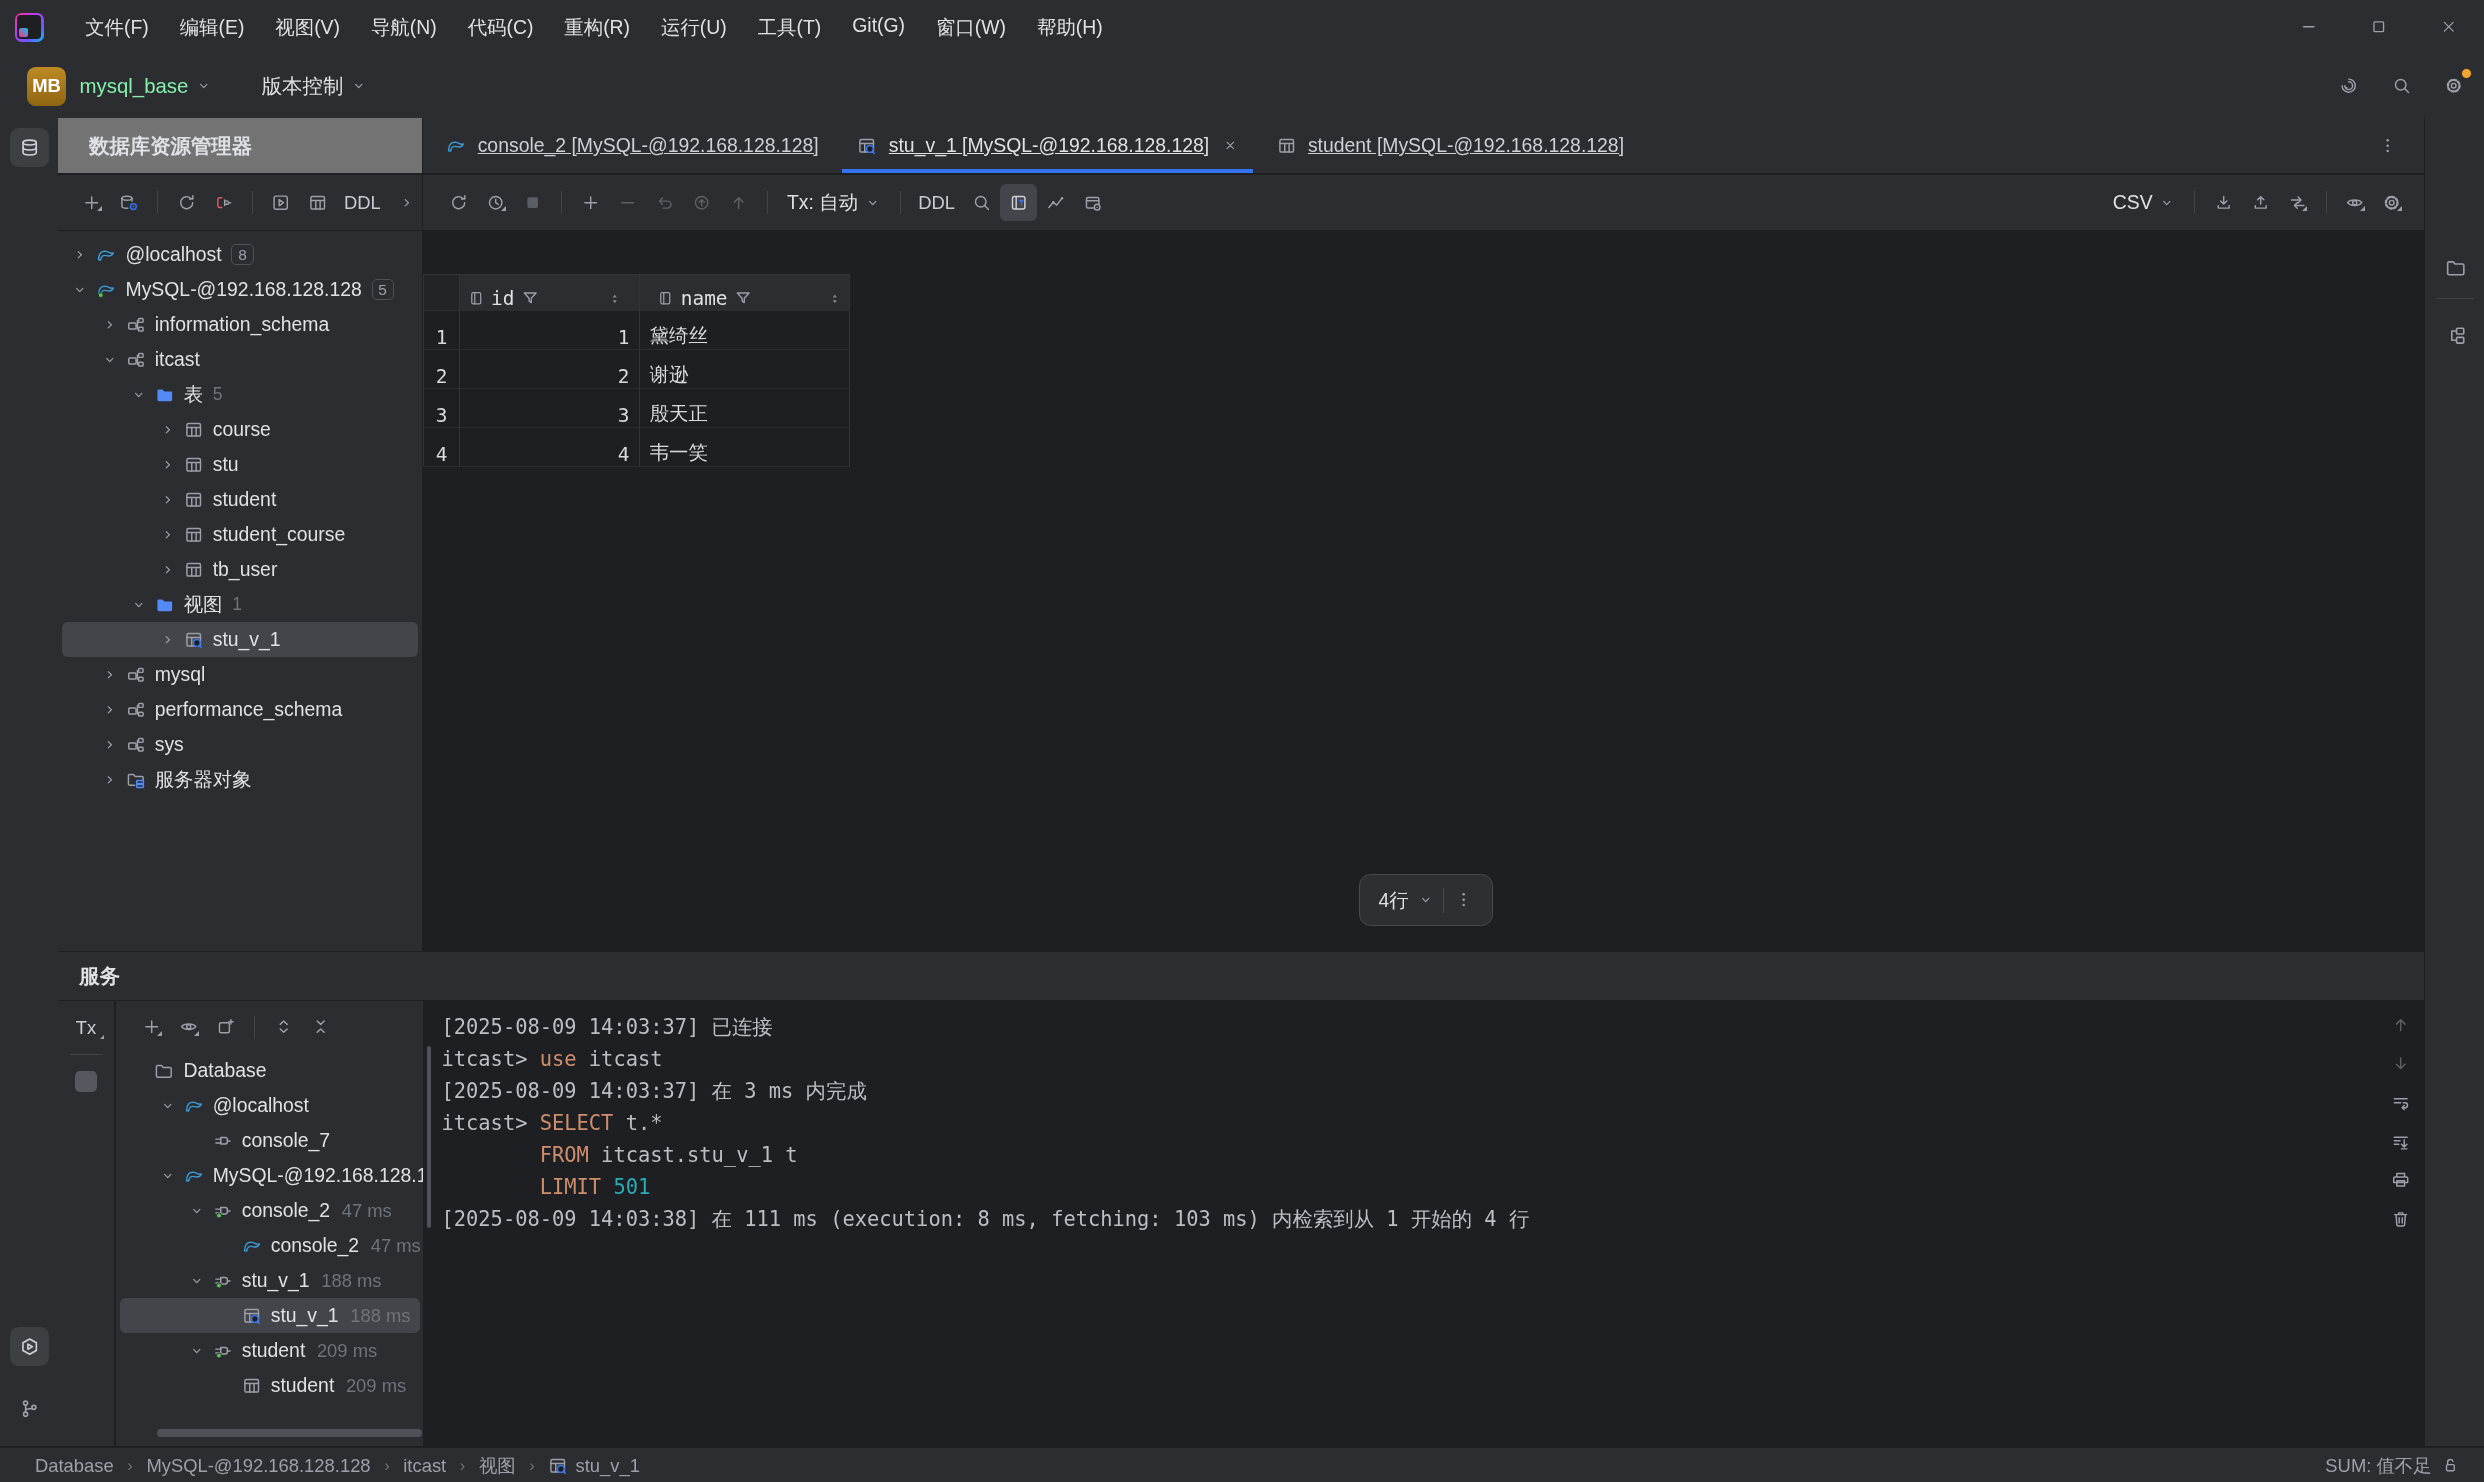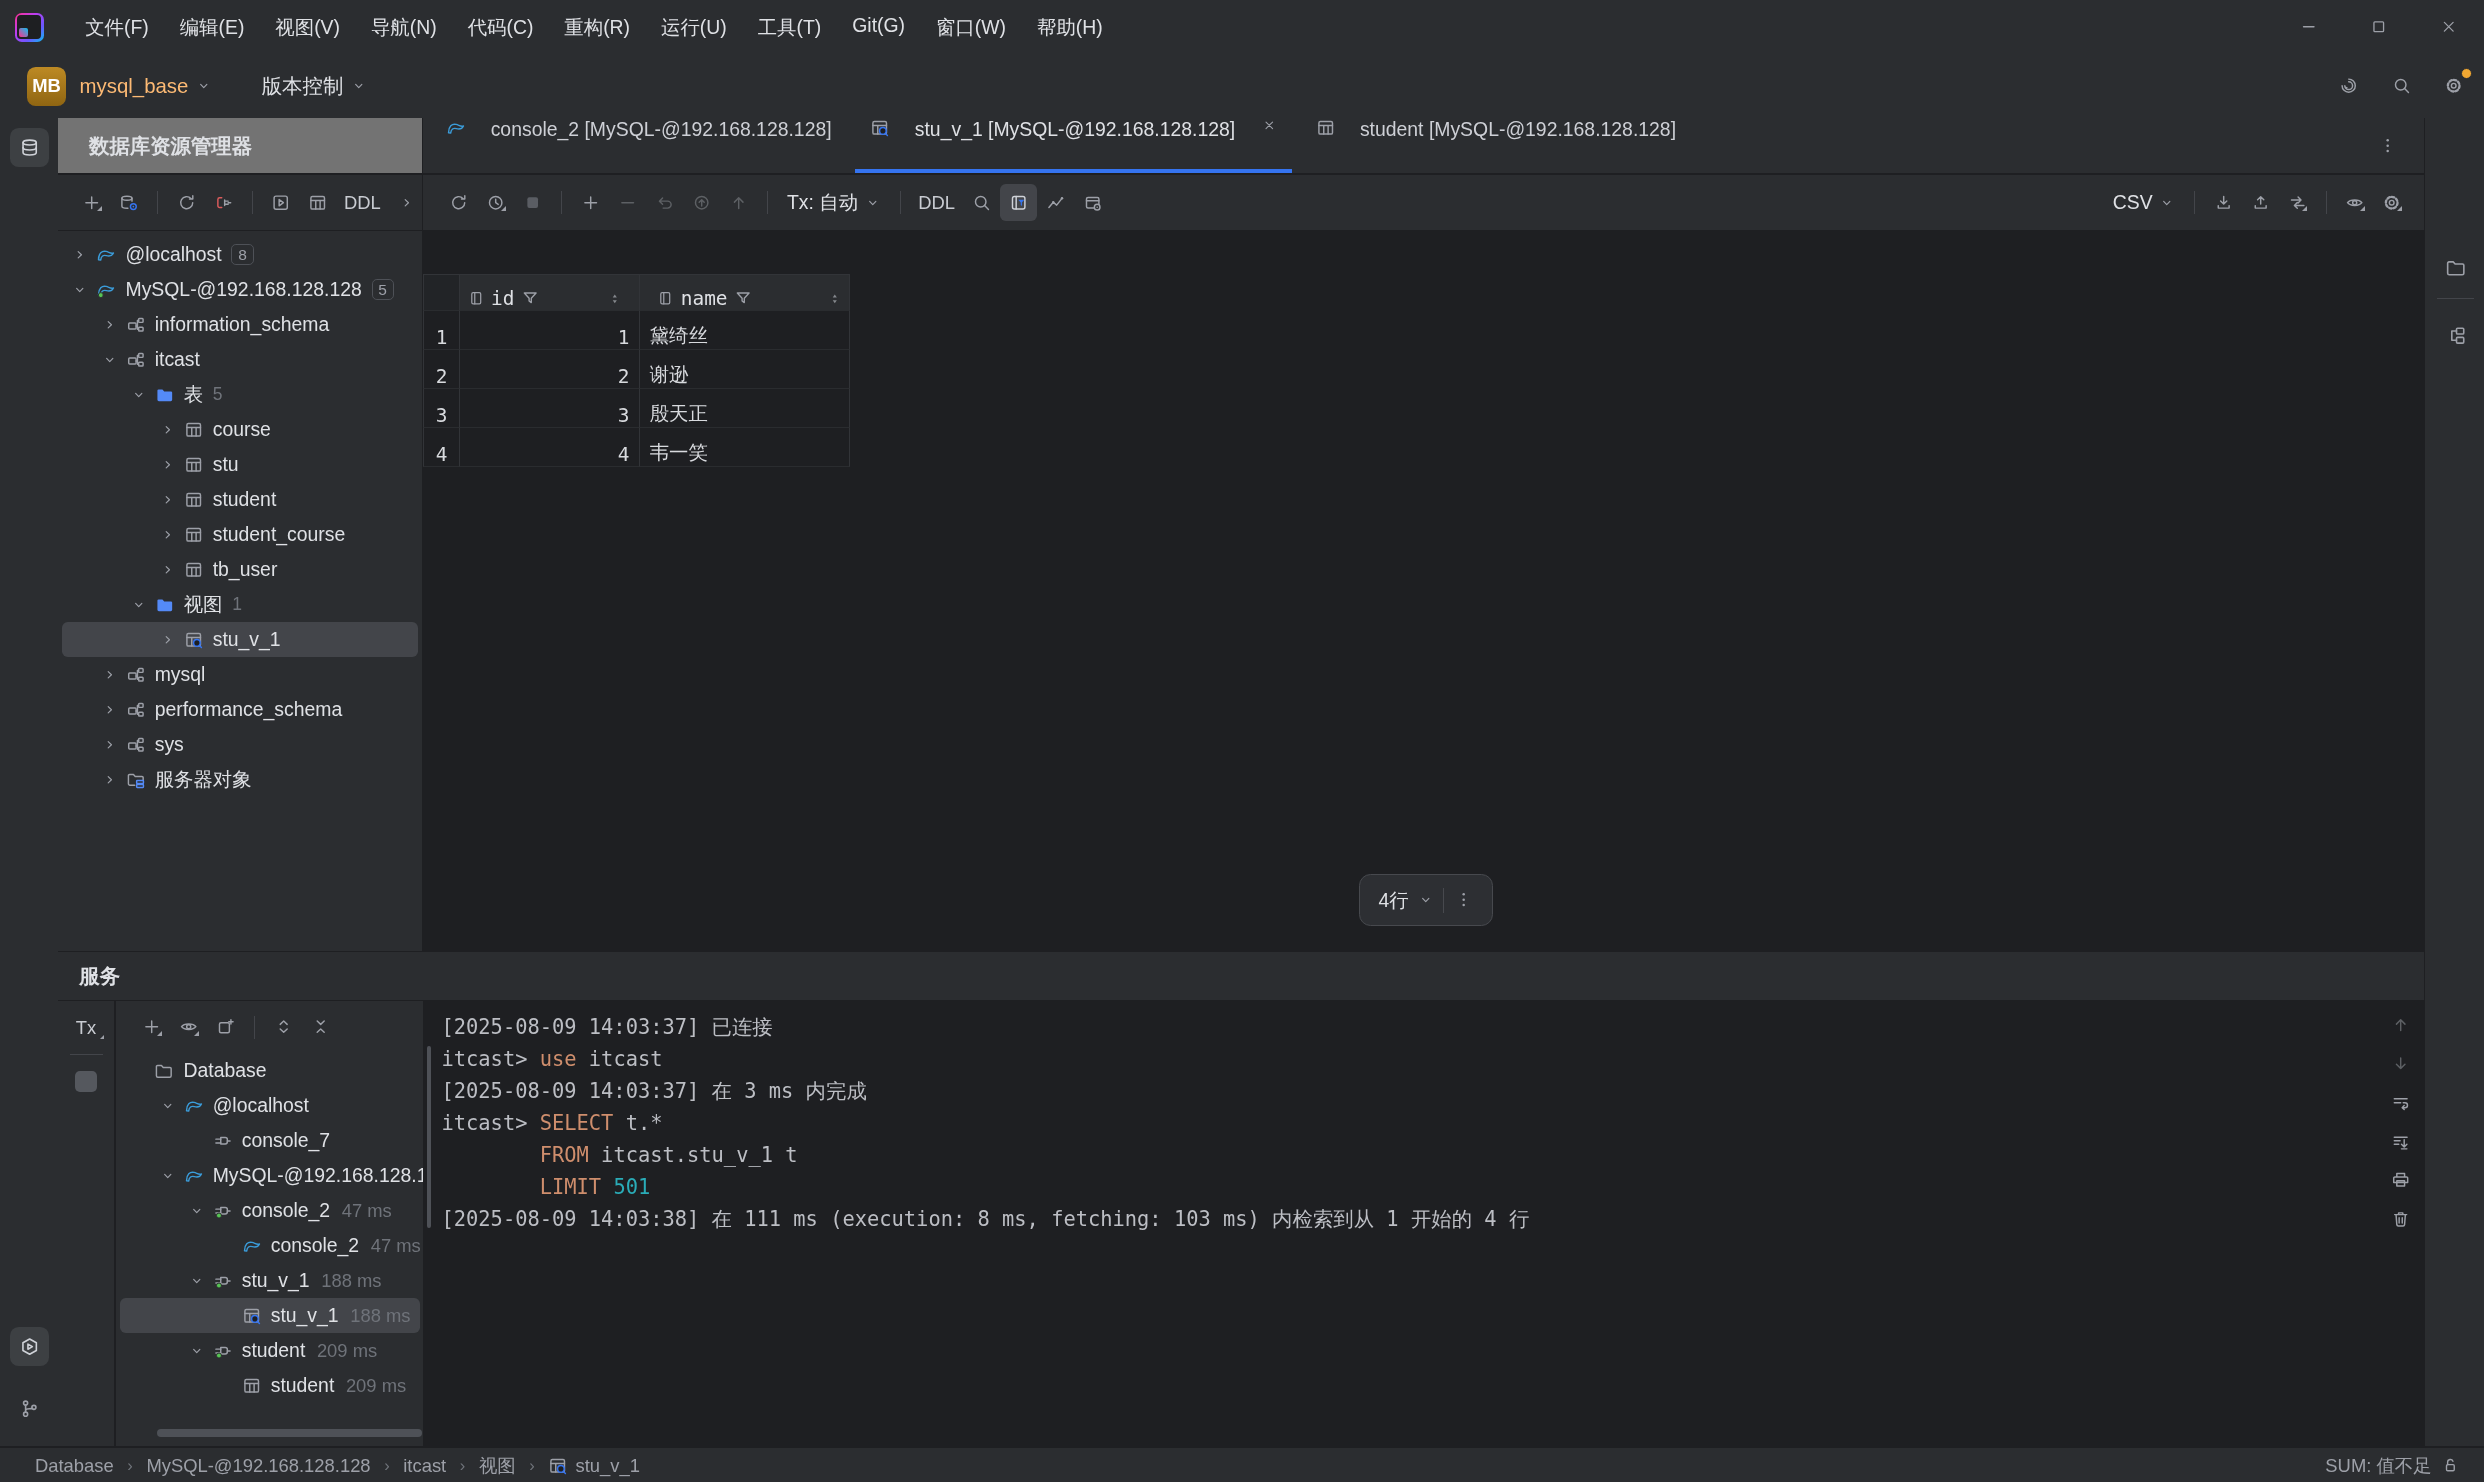--- a/index.html
+++ b/index.html
@@ -16,21 +16,21 @@
   .logo-in::after{ content:""; position:absolute; left:1.9px; bottom:1.9px; width:8.7px; height:8.7px; border-radius:1.9px;
     background:linear-gradient(45deg,#ff318c,#07c3f2); }
   .menus { display:flex; margin-left:29px; gap:5.8px; }
   .menu-item { font-size:19.4px; color:#dfe1e5; padding:5.8px 12.6px; border-radius:5.8px; white-space:nowrap; }
   .wincontrols { margin-left:auto; display:flex; }
   .winbtn { width:70px; height:54px; display:flex; align-items:center; justify-content:center; color:#cfd2d8; }
 
   .projrow { left:0; top:54px; width:2484px; height:64px; background:#2b2d30; display:flex; align-items:center; }
   .badge { width:39px; height:39px; margin-left:27px; border-radius:8.7px; background:linear-gradient(180deg,#bd8a24,#8f6512);
     color:#fff; font-weight:bold; font-size:18.4px; display:flex; align-items:center; justify-content:center; }
-  .projname { margin-left:13.6px; display:flex; align-items:center; gap:7.8px; font-size:20.4px; color:#fdba74; }
+  .projname { margin-left:13.6px; display:flex; align-items:center; gap:7.8px; font-size:20.4px; color:#86efac; }
   .vcs { margin-left:50px; display:flex; align-items:center; gap:7.8px; font-size:20.4px; color:#dfe1e5; }
   .row2icons { margin-left:auto; margin-right:13.6px; display:flex; align-items:center; gap:19.4px; }
   .row2icons .icon { width:33px; height:33px; position:relative; }
   .notif-dot { position:absolute; right:-1.9px; top:-1.9px; width:11.6px; height:11.6px; border-radius:50%; background:#f0a732; border:1.9px solid #2b2d30; }
 
   
   .icon { display:inline-flex; align-items:center; justify-content:center; color:#9da0a8; flex:none; }
   .icon svg { display:block; }
   .icon.dim { color:#5d6064; }
   .icon.white { color:#cfd2d8; }
@@ -56,21 +56,21 @@
   .trow.sel { background:#43454a; }
   .chevbox { width:25px; height:25px; display:flex; align-items:center; justify-content:center; flex:none; color:#9da0a8; }
   .ticon { width:27px; display:flex; justify-content:center; flex:none; }
   .tlabel { margin-left:5.8px; }
   .tbadge { margin-left:9.7px; font-size:15.5px; color:#9da0a8; border:1px solid #4e5157; border-radius:4.9px; padding:0 5.8px; line-height:19.4px; }
   .tcount { margin-left:9.7px; font-size:17.5px; color:#6f737a; }
   .ttime { margin-left:11.6px; font-size:18.4px; color:#6f737a; }
 
   
   .tabbar { left:423px; top:118px; width:2001px; height:56px; background:#2b2d30; border-bottom:1px solid #1e1f22; display:flex; align-items:stretch; padding-left:3.9px; }
-  .tab { display:flex; align-items:flex-start; gap:25px; padding:0 19.4px; font-size:19.4px; color:#ced0d6; position:relative; }
+  .tab { display:flex; align-items:center; gap:12px; padding:0 19.4px; font-size:19.4px; color:#ced0d6; position:relative;text-decoration:underline; }
   .tab.active { color:#dfe1e5; }
   .tab.active::after { content:""; position:absolute; left:3.9px; right:3.9px; bottom:0; height:3.9px; background:#3574f0; }
   .tab .close { color:#9da0a8; font-size:17.5px; margin-left:1.9px; }
   .tab-more { margin-left:auto; margin-right:27px; display:flex; align-items:center; }
 
   
   .res-toolbar { left:423px; top:175px; width:2001px; height:56px; background:#2b2d30; border-bottom:1px solid #1e1f22;
     display:flex; align-items:center; padding:0 13.6px 0 17.5px; }
   .res-right { margin-left:auto; display:flex; align-items:center; }
   .dd { display:flex; align-items:center; gap:6.8px; font-size:19.4px; color:#dfe1e5; padding:0 9.7px; }

